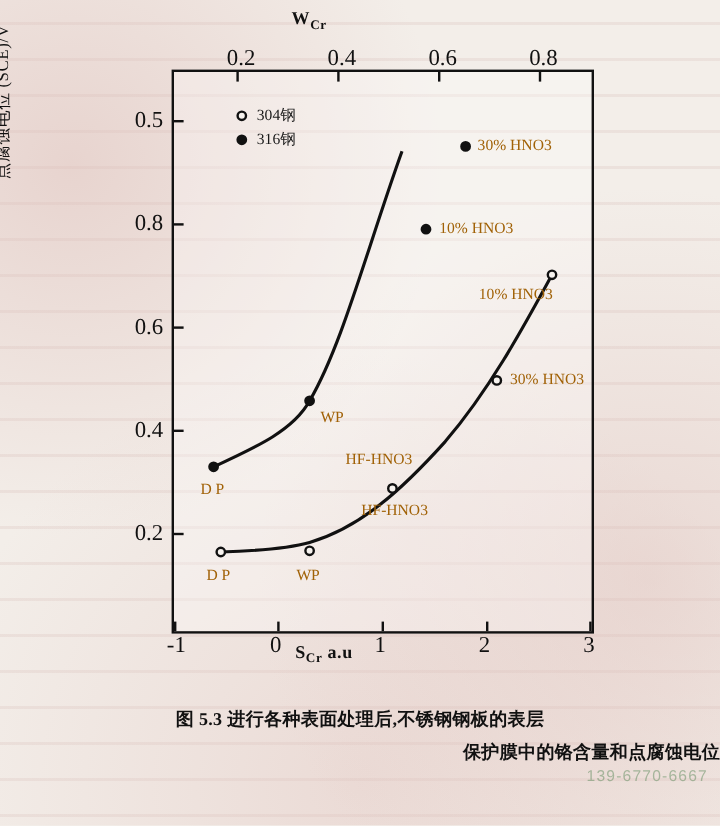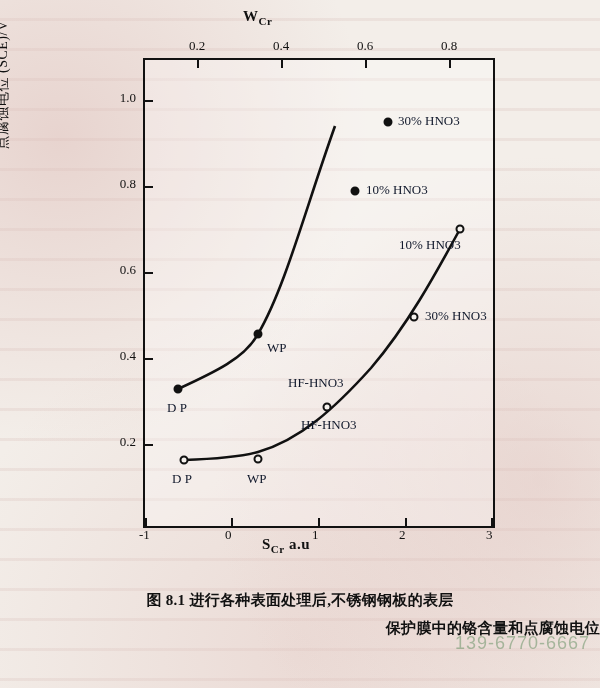--- a/index.html
+++ b/index.html
@@ -48,33 +48,33 @@
 
   .axis-title{
     position:absolute;
     font-family:"Liberation Serif", serif;
     font-size:15px;
     letter-spacing:.5px;
     color:#111;
     white-space:nowrap;
   }
   #x-top-title{left:243px;top:8px;font-weight:bold;}
-  #x-bottom-title{left:262px;top:536px;font-weight:bold;}
+  #x-bottom-title{left:246px;top:536px;font-weight:bold;}
   #y-title{
     left:-6px;top:190px;
     transform:rotate(-90deg);
     transform-origin:left top;
     font-size:14px;
     width:210px;
     text-align:center;
   }
 
   .tick-label{
     position:absolute;
-    font-size:13px;
+    font-size:19px;
     color:#111;
     font-family:"Liberation Serif", serif;
   }
   .tick-top{top:38px;}
   .tick-bottom{top:527px;}
   .tick-left{left:0;width:28px;text-align:right;}
 
   .tick{position:absolute;background:#111;}
 
   .curve{position:absolute;left:0;top:0;width:348px;height:466px;overflow:visible;}
@@ -86,21 +86,21 @@
     border:2px solid #111;
     box-sizing:border-box;
     transform:translate(-50%,-50%);
   }
   .pt.filled{background:#111;}
   .pt.open{background:#f6f2ee;}
 
   .pt-label{
     position:absolute;
     font-size:13px;
-    color:#0f172a;
+    color:#a16207;
     white-space:nowrap;
     font-family:"Liberation Serif", serif;
   }
 
   
   #legend{
     position:absolute;
     left:52px;top:26px;
     font-size:13px;
     line-height:20px;
@@ -122,21 +122,21 @@
     font-family:"Liberation Serif", serif;
   }
   #caption .line1{font-weight:bold;letter-spacing:.3px;}
   #caption .line2{font-weight:bold;letter-spacing:.3px;text-align:right;}
   #caption .line3{font-size:14px;letter-spacing:.2px;}
 
   
   #watermark{
     position:absolute;
     right:10px;bottom:34px;
-    font-size:18px;
+    font-size:13px;
     color:rgba(80,130,80,.45);
     font-family:"Liberation Sans", sans-serif;
     letter-spacing:1px;
   }
 </style>
 </head>
 <body>
 
 <div id="bg-texture"></div>
 <div id="bg-blotch"></div>
@@ -155,21 +155,21 @@
   <div class="tick-label tick-bottom" style="left:139px">-1</div>
   <div class="tick-label tick-bottom" style="left:225px">0</div>
   <div class="tick-label tick-bottom" style="left:312px">1</div>
   <div class="tick-label tick-bottom" style="left:399px">2</div>
   <div class="tick-label tick-bottom" style="left:486px">3</div>
 
   <div class="tick-label tick-left" style="left:108px;top:434px">0.2</div>
   <div class="tick-label tick-left" style="left:108px;top:348px">0.4</div>
   <div class="tick-label tick-left" style="left:108px;top:262px">0.6</div>
   <div class="tick-label tick-left" style="left:108px;top:176px">0.8</div>
-  <div class="tick-label tick-left" style="left:108px;top:90px">1.0</div>
+  <div class="tick-label tick-left" style="left:108px;top:90px">0.5</div>
 
   <div id="chart-area">
     <div id="plot">
 
       <div class="tick" style="left:52px;top:0;width:2px;height:8px"></div>
       <div class="tick" style="left:136px;top:0;width:2px;height:8px"></div>
       <div class="tick" style="left:220px;top:0;width:2px;height:8px"></div>
       <div class="tick" style="left:304px;top:0;width:2px;height:8px"></div>
 
       <div class="tick" style="left:0px;bottom:0;width:2px;height:8px"></div>
@@ -208,24 +208,34 @@
       <div class="pt-label" style="left:253px;top:53px">30% HNO3</div>
 
       <div class="pt-label" style="left:27px;top:411px">D P</div>
       <div class="pt-label" style="left:102px;top:411px">WP</div>
       <div class="pt-label" style="left:143px;top:315px">HF-HNO3</div>
       <div class="pt-label" style="left:156px;top:357px">HF-HNO3</div>
       <div class="pt-label" style="left:280px;top:248px">30% HNO3</div>
 
       <div class="pt-label" style="left:254px;top:177px">10% HNO3</div>
 
+      <div id="legend">
+        <div class="row">
+          <span class="mk open"></span>
+          <span>304钢</span>
+        </div>
+        <div class="row">
+          <span class="mk filled"></span>
+          <span>316钢</span>
+        </div>
+      </div>
 
     </div>
   </div>
 
   <div id="caption">
-    <div class="line1">图 8.1  进行各种表面处理后,不锈钢钢板的表层</div>
+    <div class="line1">图 5.3  进行各种表面处理后,不锈钢钢板的表层</div>
     <div class="line2">保护膜中的铬含量和点腐蚀电位</div>
   </div>
 
   <div id="watermark">139-6770-6667</div>
 
 </div>
 
 </body></html>

